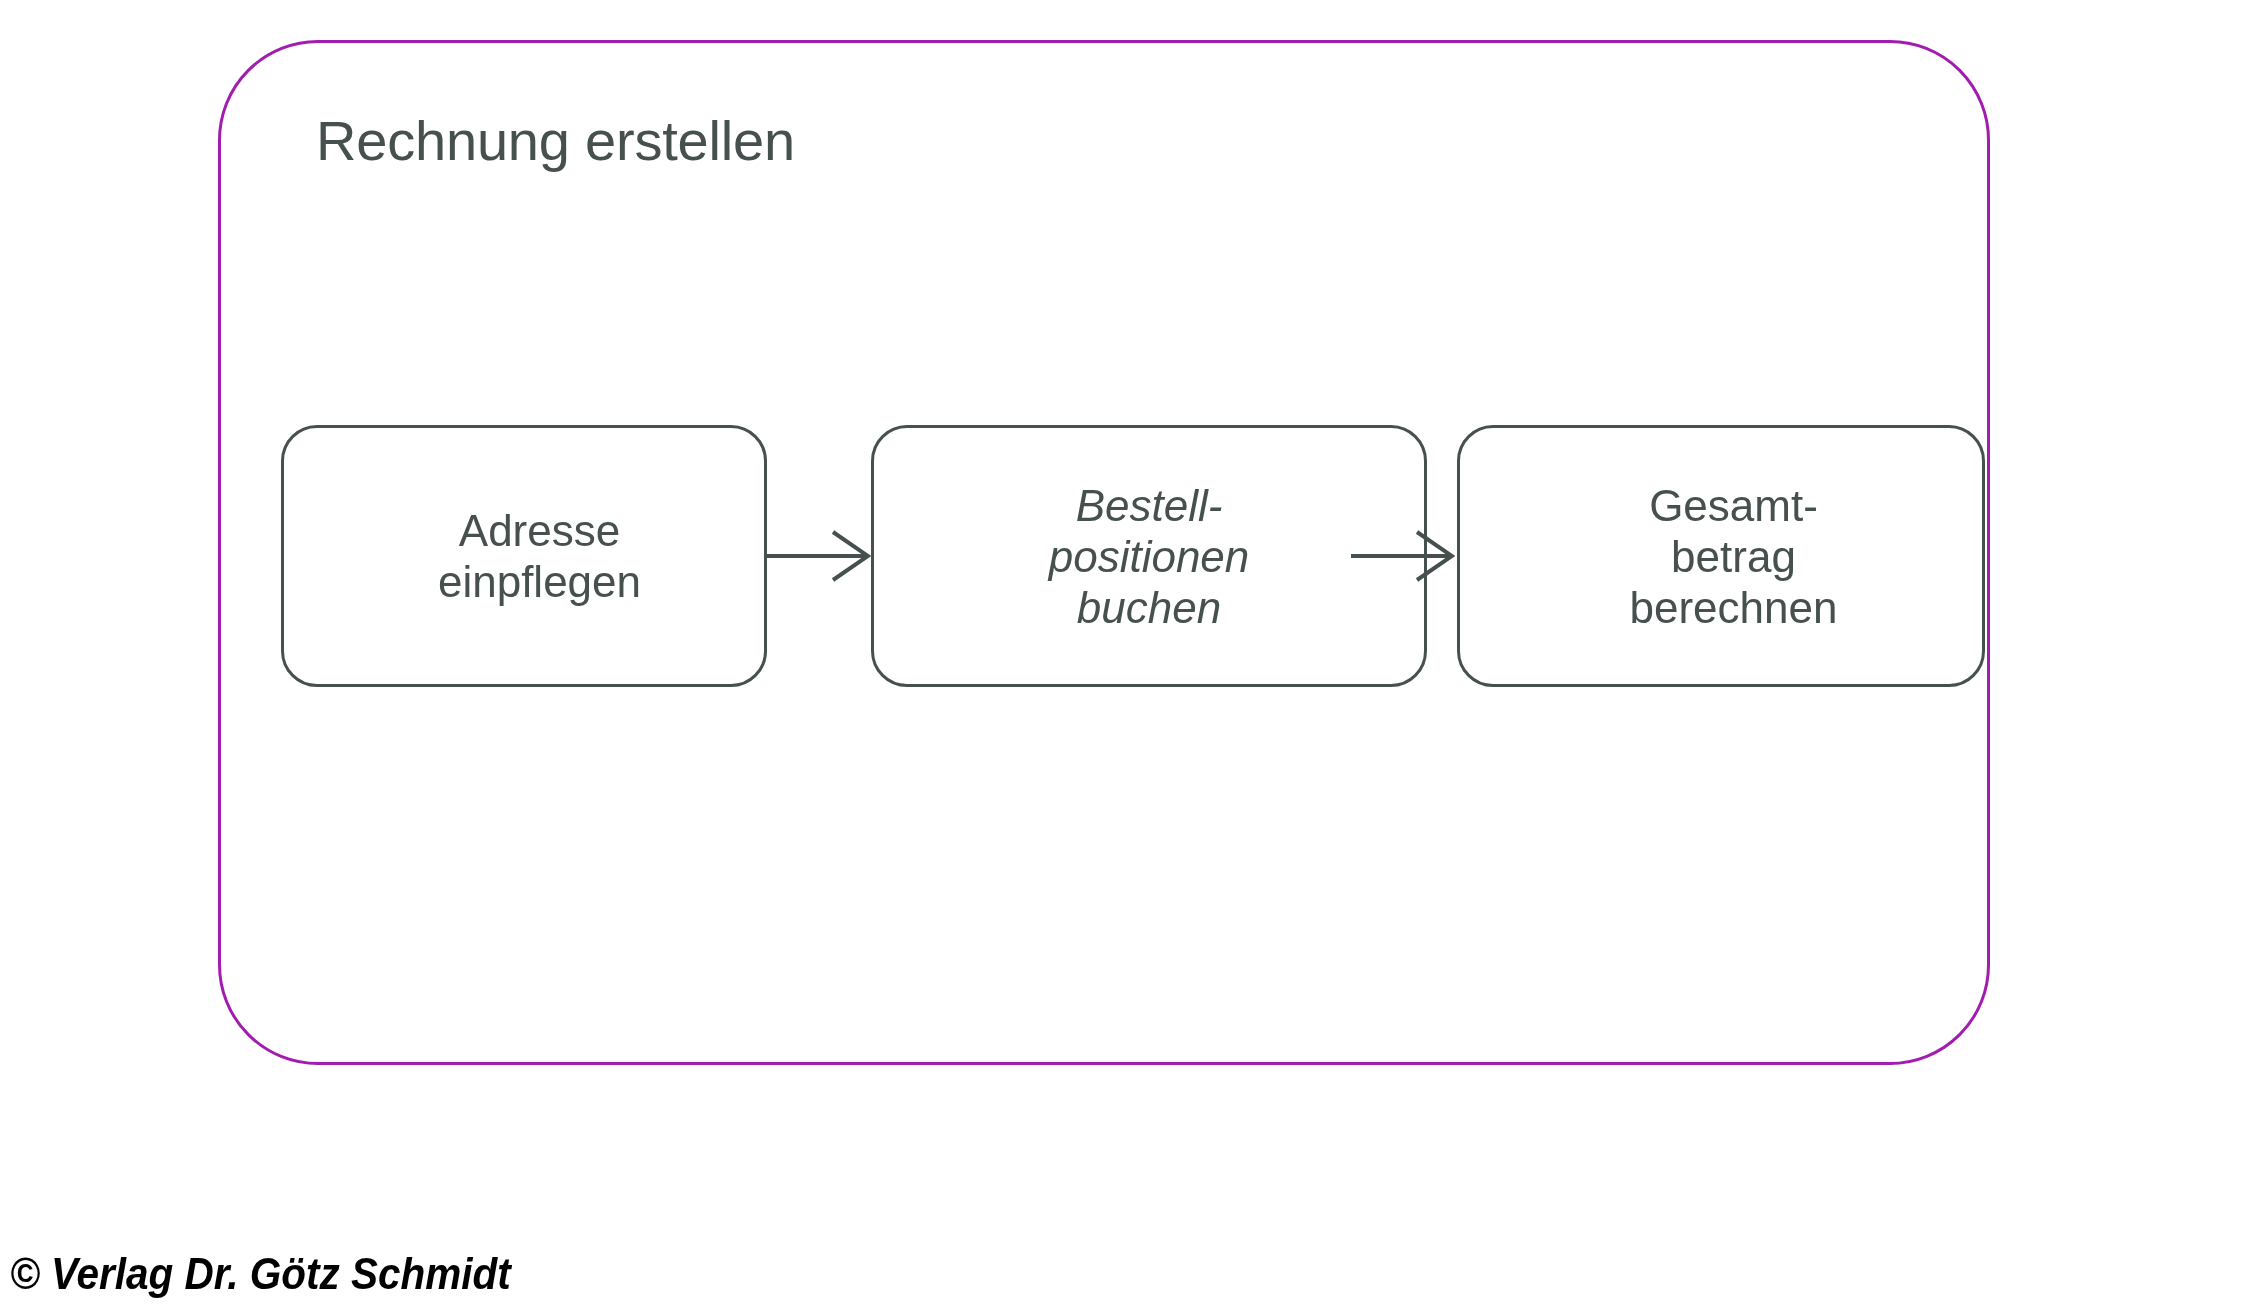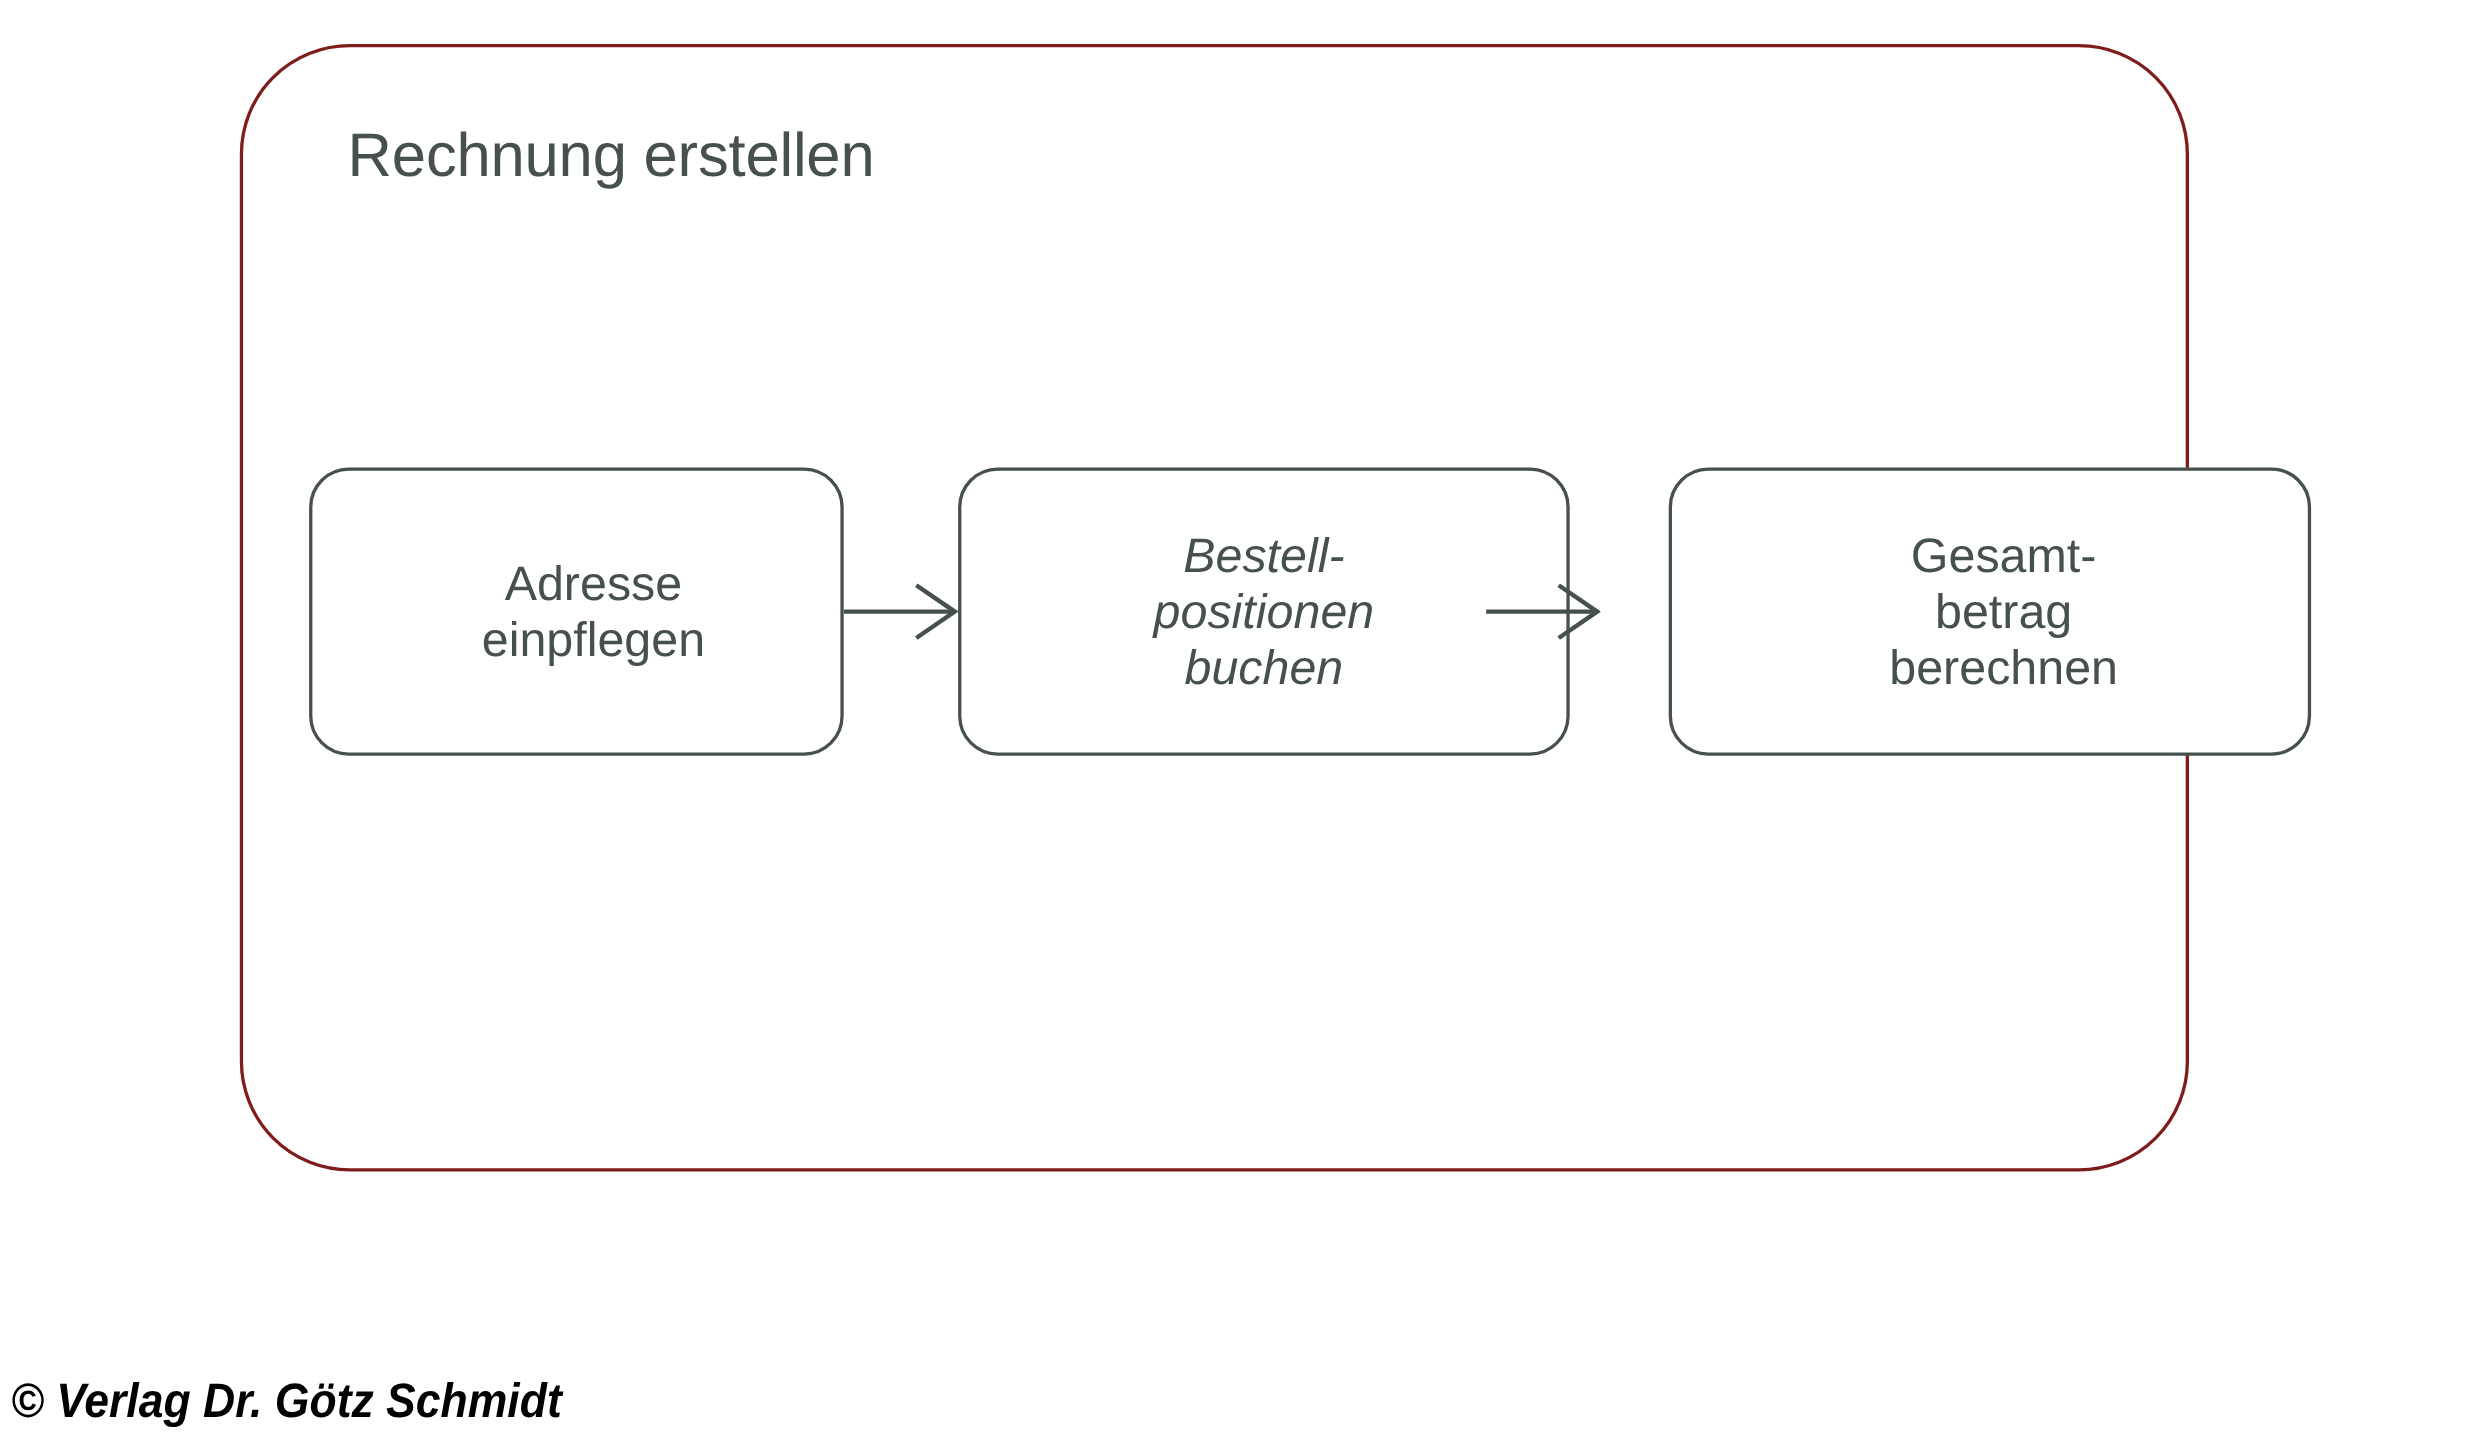--- a/index.html
+++ b/index.html
@@ -22,21 +22,21 @@
   }
 
   
   .process-container {
     position: absolute;
     left: 218px;
     top: 40px;
     width: 1772px;
     height: 1025px;
     box-sizing: border-box;
-    border: 3px solid #7f1d1d;
+    border: 3px solid #a21caf;
     border-radius: 100px;
     background: transparent;
   }
 
   .process-title {
     position: absolute;
     left: 95px;
     top: 68px;
     font-size: 56px;
     line-height: 60px;
@@ -75,21 +75,21 @@
     line-height: 51px;
     color: #46504f;
     font-family: "Liberation Sans", sans-serif;
     font-weight: 400;
     white-space: pre-line;
     padding: 0 8px;
   }
 
   #step-1 { left: 0px;    width: 486px; padding-left: 31px; }
   #step-2 { left: 590px;  width: 556px; font-style: italic; }
-  #step-3 { left: 1236px; width: 584px; padding-left: 25px; }
+  #step-3 { left: 1176px; width: 528px; padding-left: 25px; }
 
   .flow-arrow {
     position: absolute;
     top: 101px;
     height: 60px;
   }
   #arrow-1 { left: 486px;  width: 104px; }
   #arrow-2 { left: 1070px; width: 104px; }
 
   .flow-arrow svg { display: block; width: 100%; height: 100%; }

